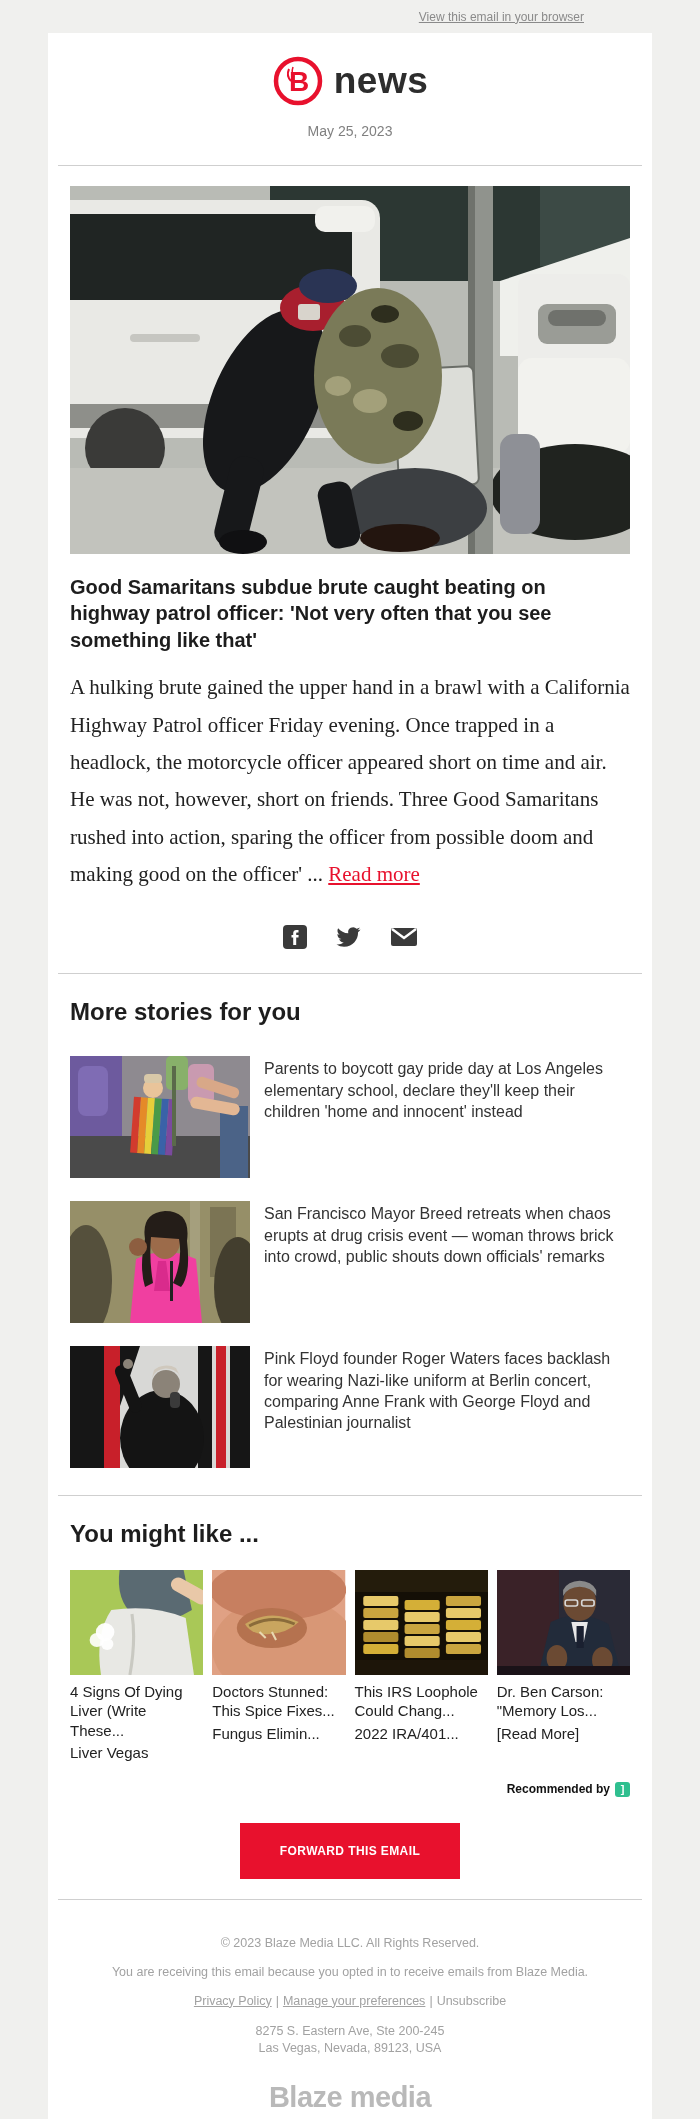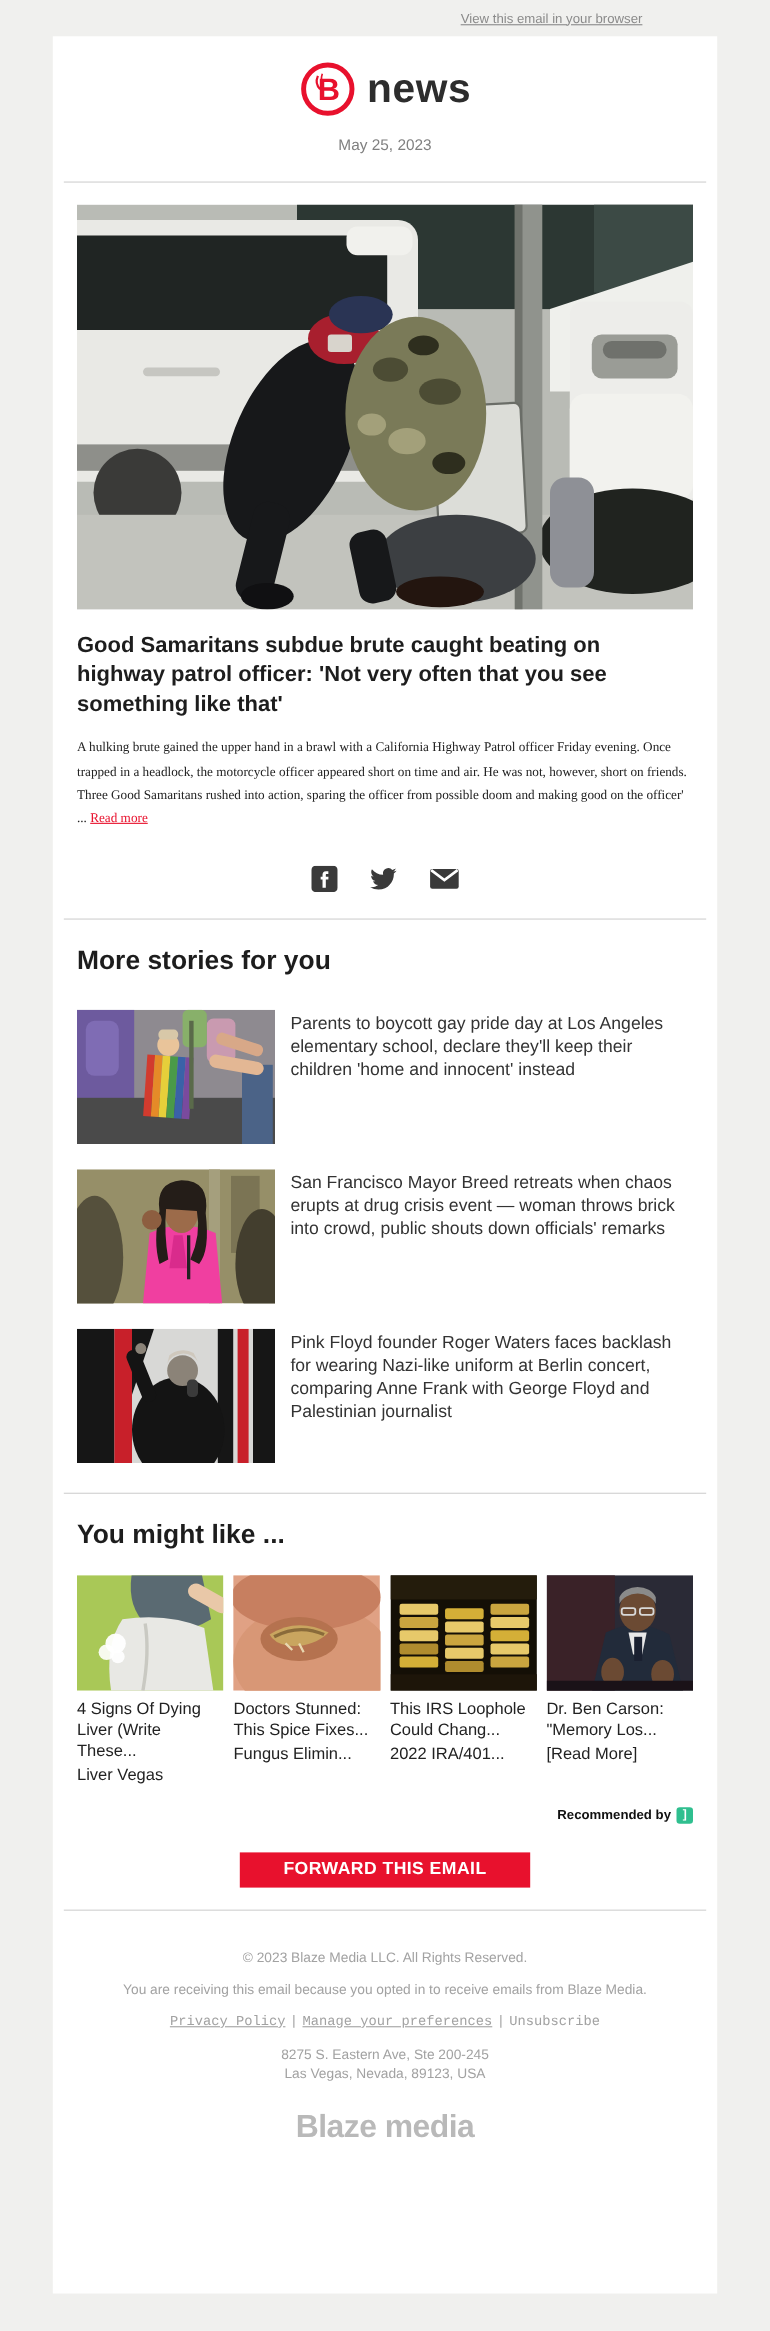--- a/index.html
+++ b/index.html
@@ -24,48 +24,48 @@
   .logo-row { display:flex; align-items:center; justify-content:center; padding-top:22px; gap:10px; }
   .brand-word { font-size:37px; font-weight:bold; color:#2d2d2d; letter-spacing:0.5px; }
   .date-line { text-align:center; color:#808080; font-size:14px; margin-top:16px; }
   .divider { border:none; border-top:1px solid #cfcfcf; margin:0 10px; }
   .d1 { margin-top:26px; } .d2 { margin-top:24px; } .d3 { margin-top:27px; } .d4 { margin-top:20px; }
   .section-title { font-size:24px; font-weight:bold; color:#1d1d1d; margin-top:24px; }
   .hero { display:block; width:560px; height:368px; margin-top:20px; cursor:pointer; }
   .headline { font-size:20px; font-weight:bold; color:#1d1d1d; line-height:1.32; margin-top:20px; cursor:pointer; }
   .bodycopy {
     font-family:"Liberation Serif", serif;
-    font-size:12px; line-height:1.78; color:#222;
+    font-size:21px; line-height:1.78; color:#222;
     margin-top:16px;
   }
   .read-more { color:#e8112d; text-decoration:underline; cursor:pointer; font-family:"Liberation Serif", serif; }
   .social-row { display:flex; justify-content:center; align-items:center; gap:28px; margin-top:32px; }
   .social-btn { cursor:pointer; display:inline-flex; }
   .story-row { display:flex; gap:14px; margin-top:30px; align-items:flex-start; }
   .story-row + .story-row { margin-top:23px; }
   .thumb { width:180px; height:122px; flex:0 0 180px; cursor:pointer; display:block; }
   .story-headline { font-size:16px; line-height:1.33; color:#333; cursor:pointer; padding-top:2px; }
   .ad-grid { display:grid; grid-template-columns:repeat(4,1fr); gap:9px; margin-top:22px; }
   .ad-card { cursor:pointer; }
   .ad-img { width:100%; height:105px; display:block; }
   .ad-title { font-size:15px; line-height:1.27; color:#222; margin-top:7px; }
   .ad-source { font-size:15px; line-height:1.27; color:#222; margin-top:3px; }
   .recommended { display:flex; justify-content:flex-end; align-items:center; gap:5px; margin-top:20px; }
   .recommended-label { font-size:12px; font-weight:bold; color:#111; }
   .ob-icon { width:15px; height:15px; border-radius:3px; background:#2fbf8f; color:#fff;
     font-size:11px; font-weight:bold; display:flex; align-items:center; justify-content:center; cursor:pointer; }
   .cta-btn {
     display:block; margin:26px auto 0; background:#e8112d; color:#fff; border:none;
-    font-family:"Liberation Sans", sans-serif; font-size:16px; font-weight:bold;
-    letter-spacing:0.4px; padding:0 40px; height:32px; cursor:pointer;
+    font-family:"Liberation Sans", sans-serif; font-size:12px; font-weight:bold;
+    letter-spacing:0.4px; padding:0 40px; height:56px; cursor:pointer;
   }
   .footer { text-align:center; color:#a2a2a2; font-size:12.5px; }
   .footer-copy { margin-top:36px; }
   .footer-reason { margin-top:15px; }
-  .footer-links { margin-top:15px;font-family:Liberation Mono, monospace; }
+  .footer-links { margin-top:15px; }
   .footer-link { color:#a2a2a2; text-decoration:underline; cursor:pointer; }
   .footer-link.plain { text-decoration:none; cursor:pointer; }
   .footer-sep { color:#a2a2a2; padding:0 4px; }
   .footer-addr1 { margin-top:16px; }
   .footer-addr2 { margin-top:3px; }
   .footer-brand { margin-top:26px; font-size:29px; font-weight:bold; color:#b9b9b9; letter-spacing:-0.5px; }
 </style>
 </head>
 <body>
 

